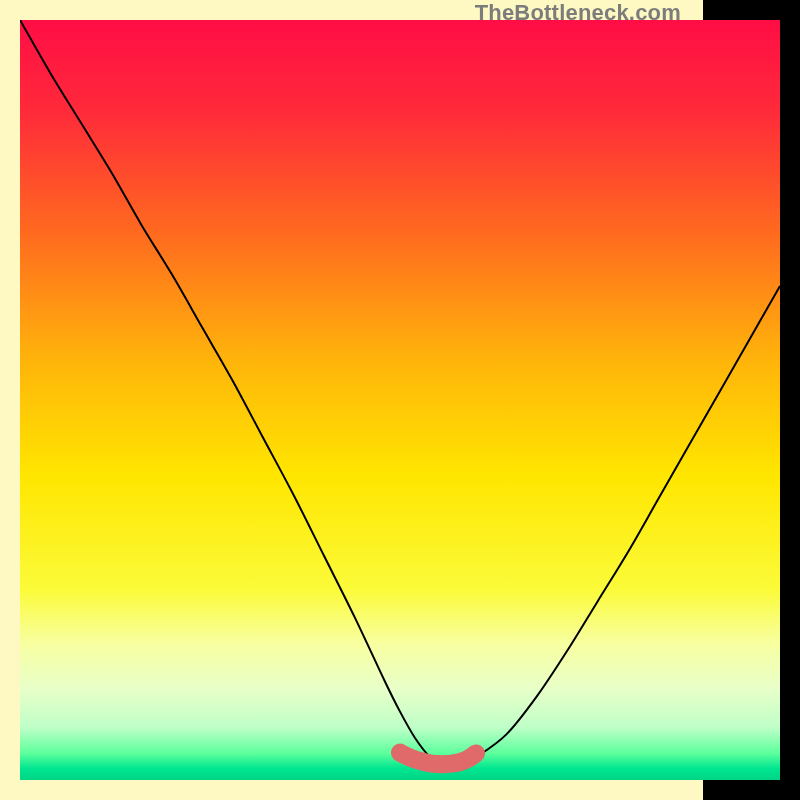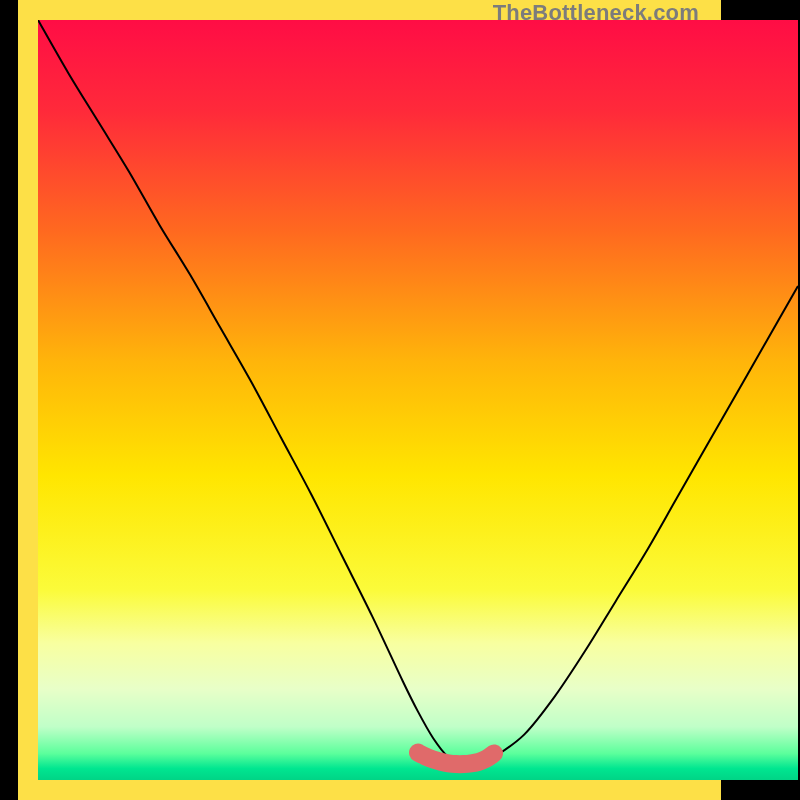--- a/index.html
+++ b/index.html
@@ -5,25 +5,25 @@
   html, body {
     margin: 0;
     padding: 0;
     width: 800px;
     height: 800px;
     background: #000;
     overflow: hidden;
   }
   .frame {
     position: absolute;
-    left: 18px;
+    left: 0;
     top: 0;
     width: 703px;
     height: 800px;
-    background: #fde047;
+    background: #fef9c3;
   }
   .plot {
     position: absolute;
     left: 20px;
     top: 20px;
     width: 760px;
     height: 760px;
     overflow: hidden;
   }
   .watermark {

